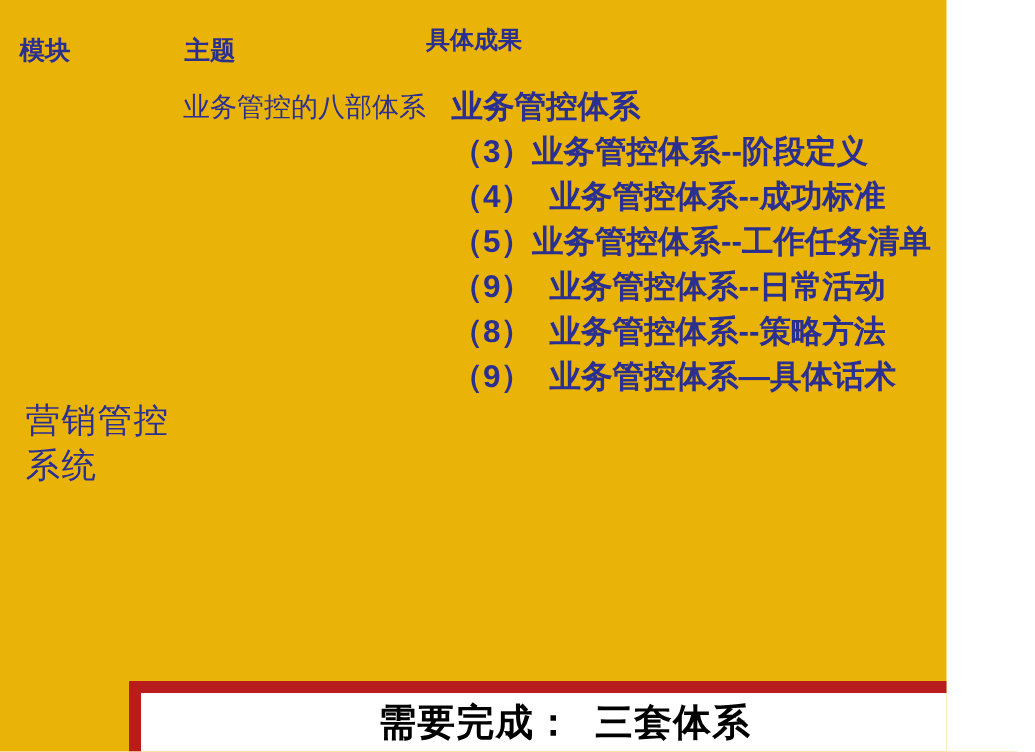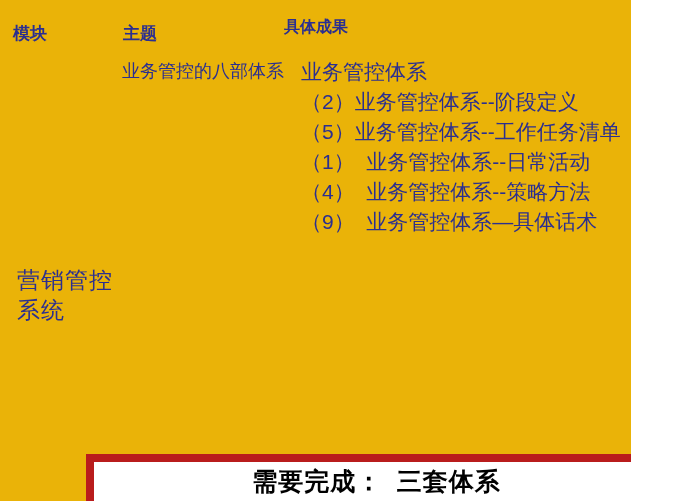--- a/index.html
+++ b/index.html
@@ -40,20 +40,21 @@
     letter-spacing: 1px;
     line-height: 30px;
     color: #2b2f90;
   }
   #results-list {
     position: absolute;
     left: 301px; top: 57px;
     font-size: 21px;
     line-height: 30px;
     color: #2b2f90;
+    font-weight: bold;
   }
   .rline { white-space: pre; }
   #footer-box {
     position: absolute;
     left: 86px; top: 454px;
     width: 565px; height: 51px;
     background: #ffffff;
     border: 8px solid #b91c1c;
     box-shadow: 4px 4px 0 #707070;
     text-align: center;
@@ -79,24 +80,25 @@
   <div class="hdr" id="h-topic">主题</div>
 
   <div class="hdr" id="h-results">具体成果</div>
 
   <div id="module-value">营销管控系统</div>
 
   <div id="topic-value">业务管控的八部体系</div>
 
   <div id="results-list">
     <div class="rline">业务管控体系</div>
-    <div class="rline">（2）业务管控体系--阶段定义</div>
+    <div class="rline">（3）业务管控体系--阶段定义</div>
+    <div class="rline">（4）  业务管控体系--成功标准</div>
     <div class="rline">（5）业务管控体系--工作任务清单</div>
-    <div class="rline">（1）  业务管控体系--日常活动</div>
-    <div class="rline">（4）  业务管控体系--策略方法</div>
+    <div class="rline">（9）  业务管控体系--日常活动</div>
+    <div class="rline">（8）  业务管控体系--策略方法</div>
     <div class="rline">（9）  业务管控体系—具体话术</div>
   </div>
 
   <div id="footer-box">
     <span id="footer-text">需要完成：  三套体系</span>
   </div>
 
 </div>
 
 </body></html>

